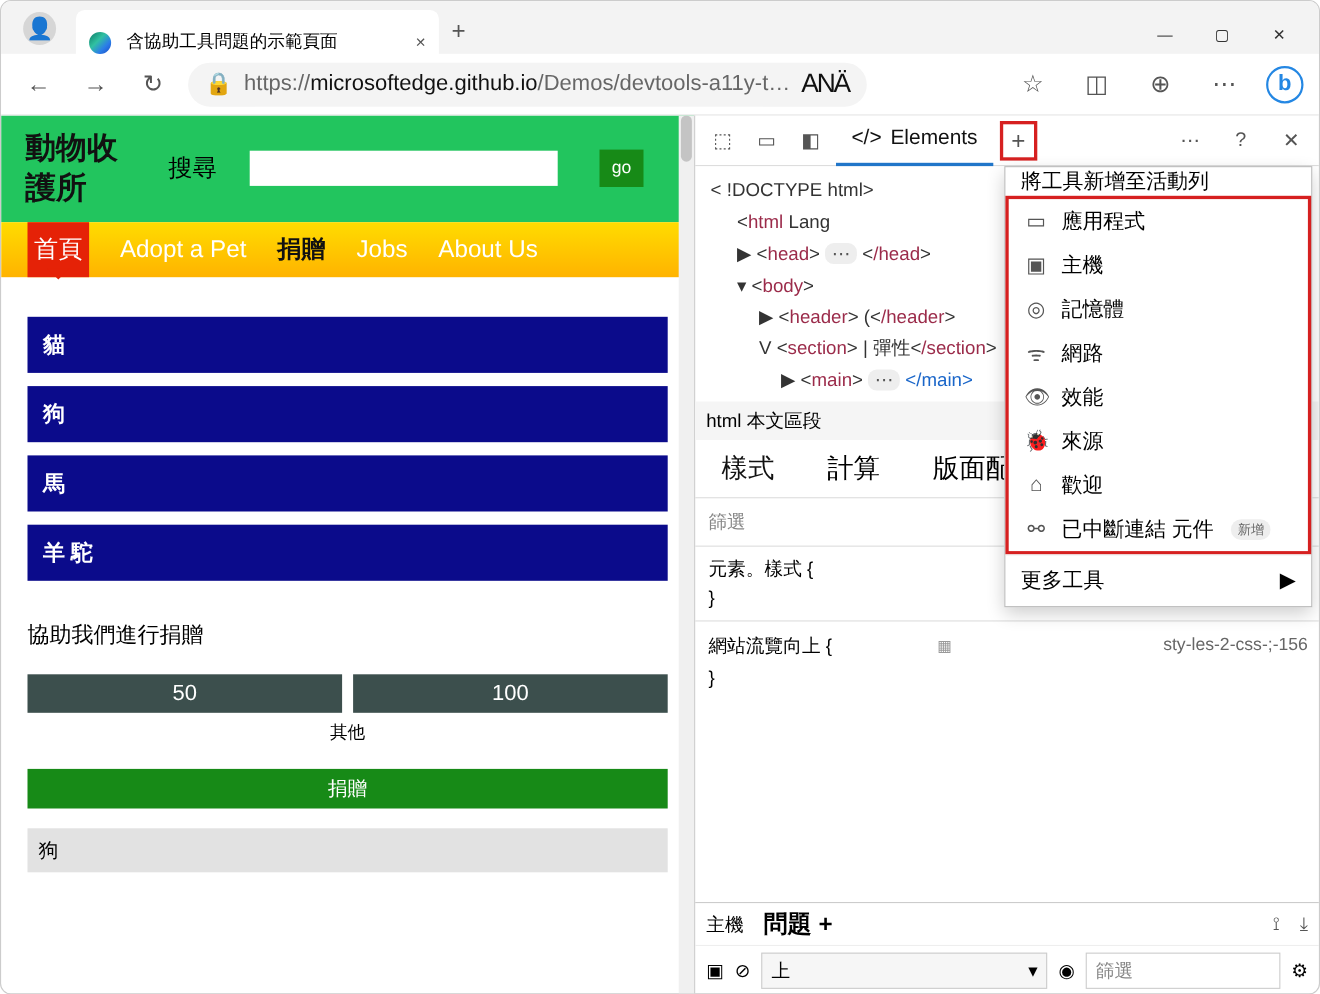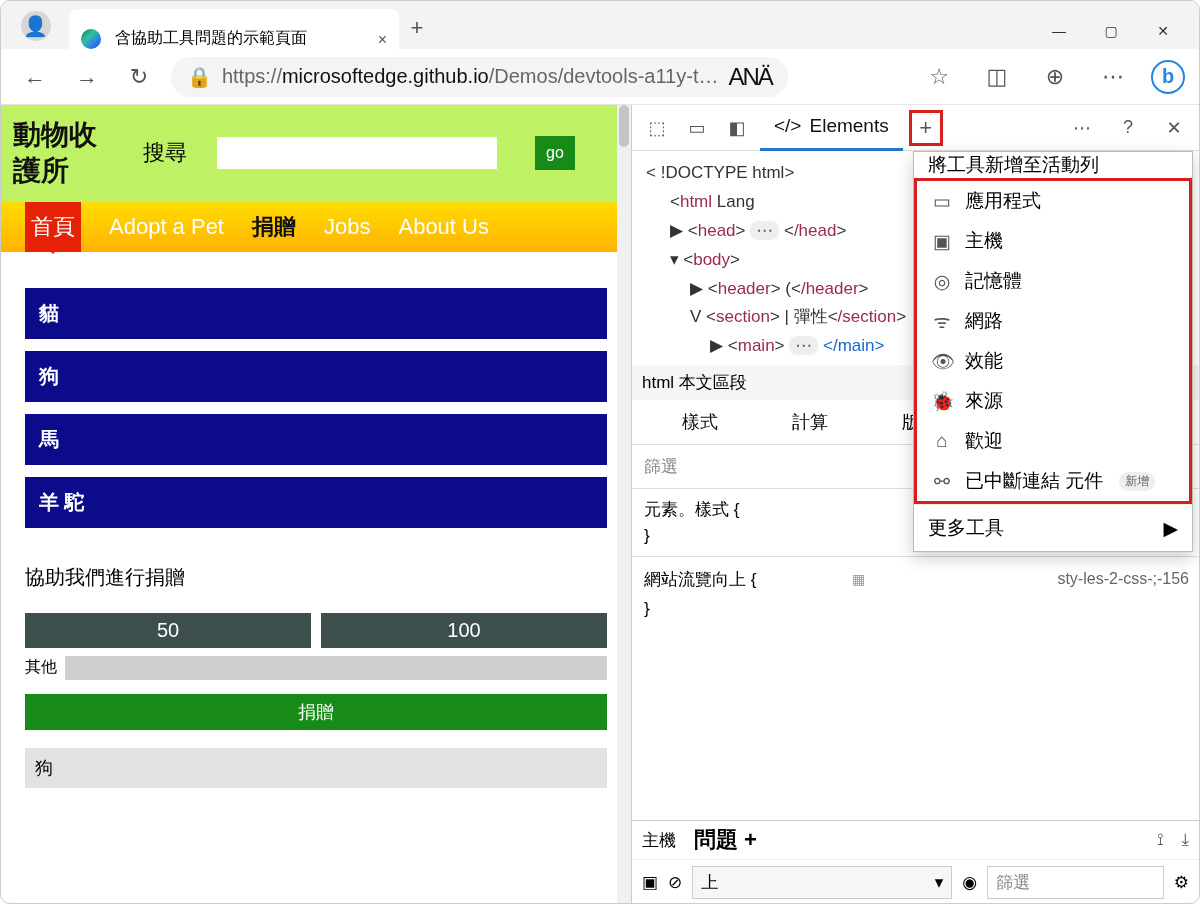--- a/index.html
+++ b/index.html
@@ -24,40 +24,40 @@
 .readbtn{font-size:24px; letter-spacing:-2px; color:#111; margin-left:auto; font-weight:400;}
 .righttools{margin-left:auto; display:flex; gap:18px; align-items:center;}
 .bing{width:34px;height:34px;border:2px solid #2487e3;border-radius:50%;display:flex;align-items:center;justify-content:center;color:#2487e3;font-size:20px;font-weight:bold;}
 
 
 .split{display:flex; height:calc(904px - 48px - 56px);}
 .page{width:630px; overflow:hidden; position:relative;}
 .scroll{position:absolute;right:0;top:0;bottom:0;width:14px;background:#f0f0f0;}
 .thumb{position:absolute;top:0;left:2px;right:2px;height:42px;background:#c4c4c4;border-radius:5px;}
 
-.hero{background:#bef264; padding:12px 12px; display:flex; align-items:center; gap:30px;}
+.hero{background:#22c55e; padding:12px 22px; display:flex; align-items:center; gap:30px;}
 .logo{font-size:28px; font-weight:bold; color:#111; max-width:100px;line-height:1.3;}
 .slabel{font-size:22px;}
 .sinput{width:280px;height:32px;background:#fff;border:none;}
 .go{width:40px;height:34px;background:#178a17;color:#fff;display:flex;align-items:center;justify-content:center;margin-left:8px;}
 
 .nav{background:linear-gradient(#ffdc00,#ffb300);height:50px;display:flex;align-items:center;gap:28px;padding:0 24px;}
 .nav a{font-size:22px;color:#fff;text-decoration:none;}
 .nav a.active{background:#e52207;color:#fff;padding:10px 6px;margin:-10px 0;position:relative;}
 .nav a.active::after{content:"";position:absolute;bottom:-12px;left:50%;transform:translateX(-50%);border:10px solid transparent;border-top-color:#e52207;}
 .nav a.dark{color:#111;font-weight:bold;}
 
 .list{padding:36px 24px 8px;}
 .item{background:#0b0b8b;color:#fff;padding:12px 14px;margin-bottom:12px;font-size:20px;font-weight:bold;}
 
 .donate{padding:6px 24px;}
 .donate h3{font-size:20px;font-weight:normal;margin:10px 0 22px;}
 .btnrow{display:flex;gap:10px;}
 .dbtn{flex:1;background:#3c4f4d;color:#fff;text-align:center;padding:6px;font-size:20px;}
-.othrow{display:flex;align-items:center;margin-top:8px;gap:8px;}
+.othrow{display:flex;align-items:center;margin-top:8px;gap:8px;flex-direction:column;}
 .othbar{flex:1;height:24px;background:#cfcfcf;}
 .submit{background:#178a17;color:#fff;text-align:center;padding:6px;margin-top:14px;font-size:18px;}
 .status{padding:12px 24px;}
 .status h4{font-size:20px;font-weight:normal;margin:10px 0 16px;}
 .stxt{background:#e2e2e2;padding:8px 10px;font-size:18px;}
 
 
 .dev{flex:1; border-left:1px solid #ccc; display:flex; flex-direction:column; font-size:17px; position:relative;}
 .devtop{height:46px;display:flex;align-items:center;padding:0 8px;border-bottom:1px solid #ddd;gap:6px;}
 .dtic{width:34px;text-align:center;color:#555;font-size:18px;}
@@ -66,21 +66,21 @@
 .dright{margin-left:auto;display:flex;gap:12px;align-items:center;}
 
 .tree{padding:8px 14px 4px;line-height:1.7;color:#333; font-size:17px;}
 .tree .ind1{padding-left:24px;} .tree .ind2{padding-left:44px;} .tree .ind3{padding-left:64px;}
 .tg{color:#9b2b4a;} .dots{background:#eee;border-radius:8px;padding:0 6px;color:#555;}
 .crumbs{background:#f5f5f5;padding:6px 10px;display:flex;}
 .crumbs .r{margin-left:auto;color:#777;}
 .crumbs .site{color:#c24080;}
 
 .subtabs{display:flex;border-bottom:1px solid #ddd;}
-.subtabs div{padding:10px 24px;font-size:18px;margin-left:26px;}
+.subtabs div{padding:10px 24px;font-size:24px;}
 .subtabs .on{color:#111;}
 .filt{padding:10px 12px;color:#888;border-bottom:1px solid #ddd;}
 .sty{padding:8px 12px;line-height:1.5;border-bottom:1px solid #ddd;}
 .sty2{padding:8px 12px;line-height:1.72;position:relative;}
 .src{position:absolute;right:10px;top:8px;color:#666;font-size:16px;}
 .flexic{position:absolute;left:220px;top:10px;font-size:14px;letter-spacing:-2px;color:#999;}
 
 .toolsmenu{position:absolute;top:46px;right:6px;width:280px;background:#fff;border:1px solid #bbb;box-shadow:0 6px 16px rgba(0,0,0,0.2);z-index:5;}
 .tm-head{padding:0 14px;font-size:19px;}
 .tm-body{border:3px solid #d62020;}

